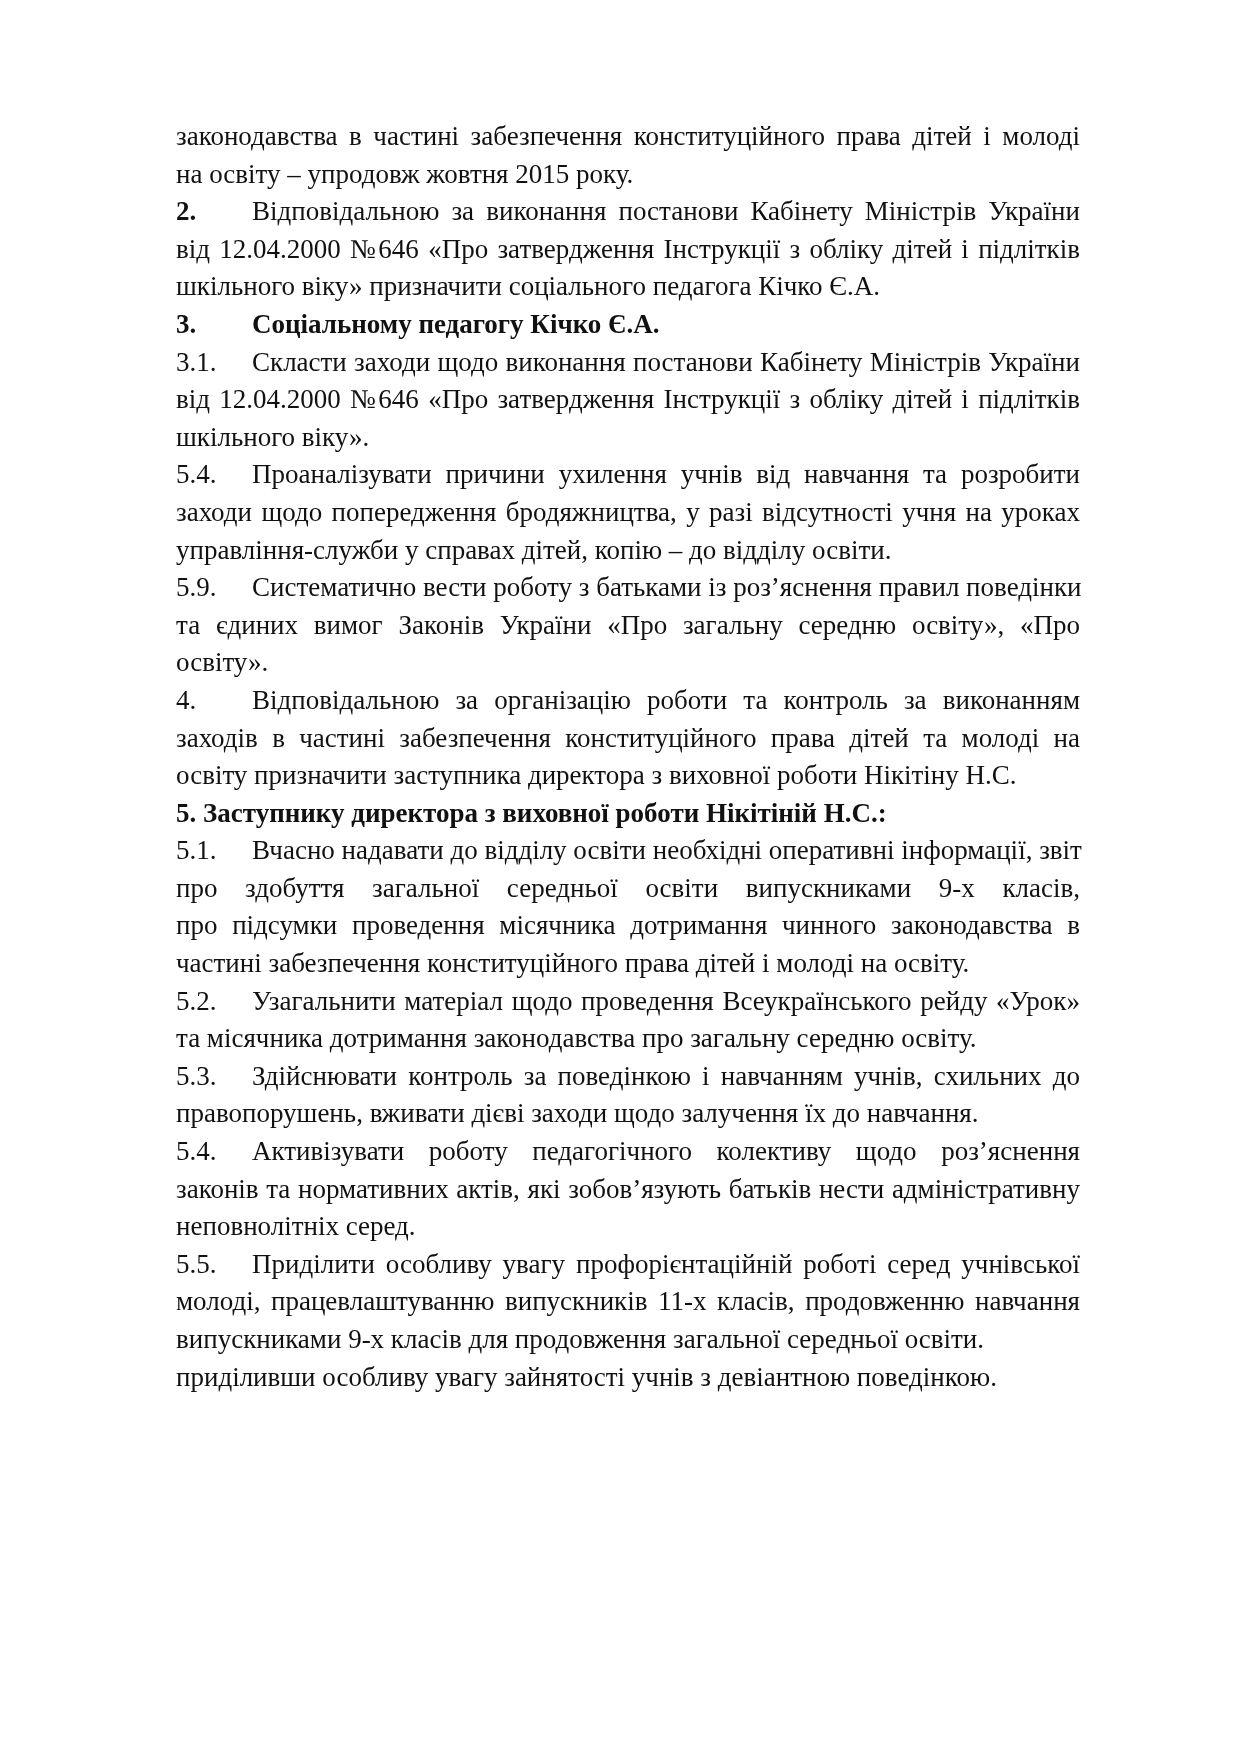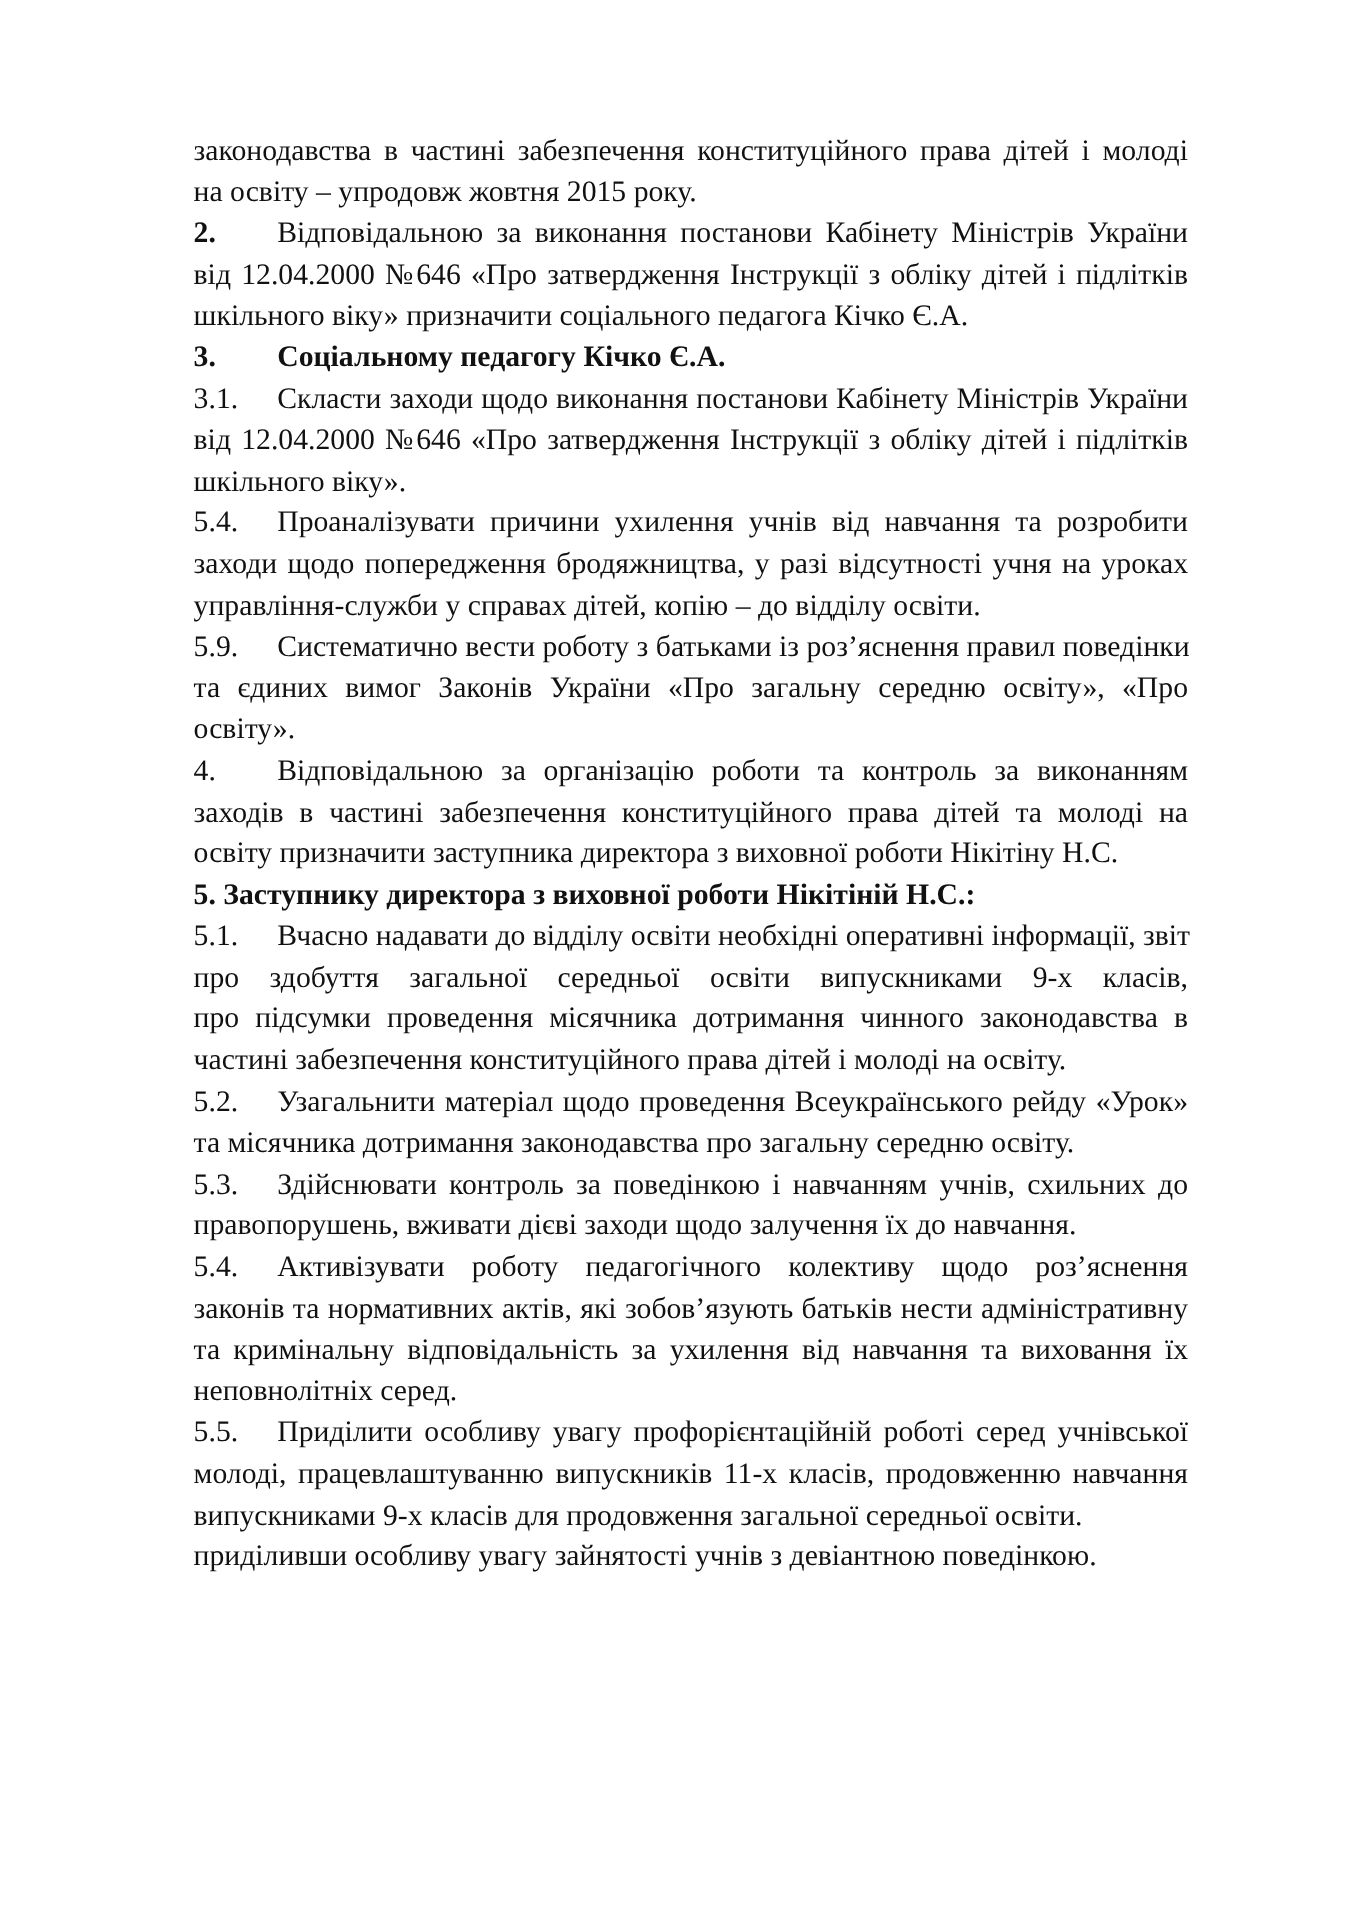--- a/index.html
+++ b/index.html
@@ -128,21 +128,20 @@
       <span class="num num-sub">5.3.</span><span>Здійснювати контроль за поведінкою і навчанням учнів, схильних до</span>
     </div>
     <div class="line last">правопорушень, вживати дієві заходи щодо залучення їх до навчання.</div>
   </div>
 
   <div class="block outdent-3">
     <div class="line">
       <span class="num num-sub">5.4.</span><span>Активізувати роботу педагогічного колективу щодо роз’яснення</span>
     </div>
     <div class="line">законів та нормативних актів, які зобов’язують батьків нести адміністративну</div>
-    <div class="line">та кримінальну відповідальність за ухилення від навчання та виховання їх</div>
     <div class="line last">неповнолітніх серед.</div>
   </div>
 
   <div class="block outdent-3">
     <div class="line">
       <span class="num num-sub">5.5.</span><span>Приділити особливу увагу профорієнтаційній роботі серед учнівської</span>
     </div>
     <div class="line">молоді, працевлаштуванню випускників 11-х класів, продовженню навчання</div>
     <div class="line last">випускниками 9-х класів для продовження загальної середньої освіти.</div>
   </div>

